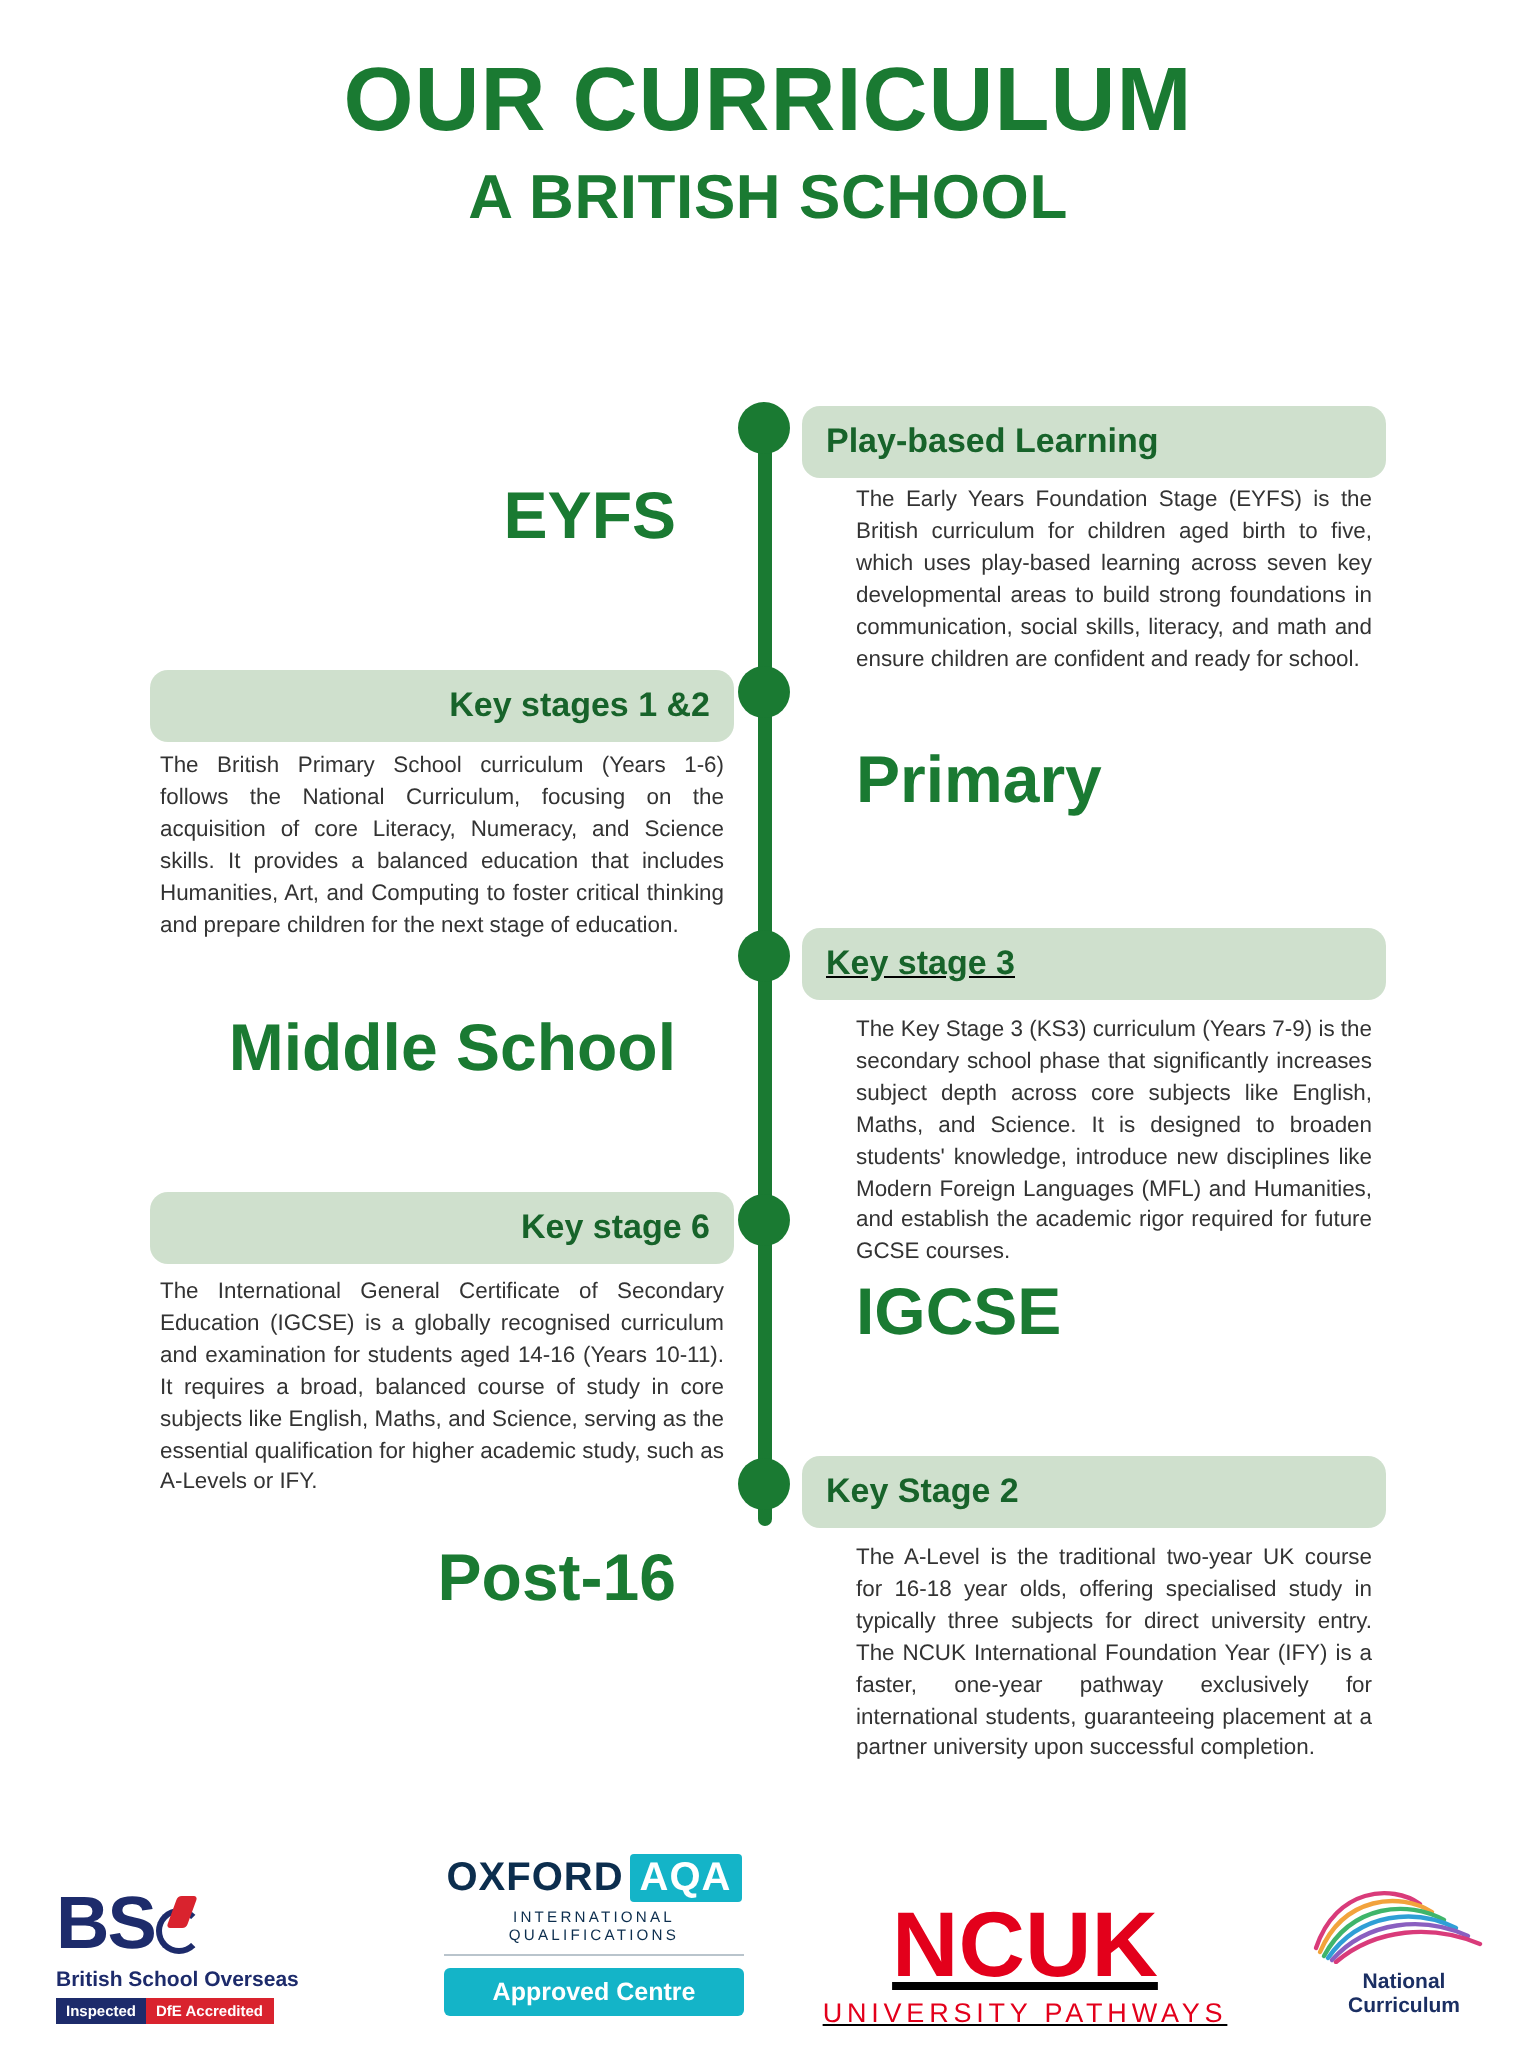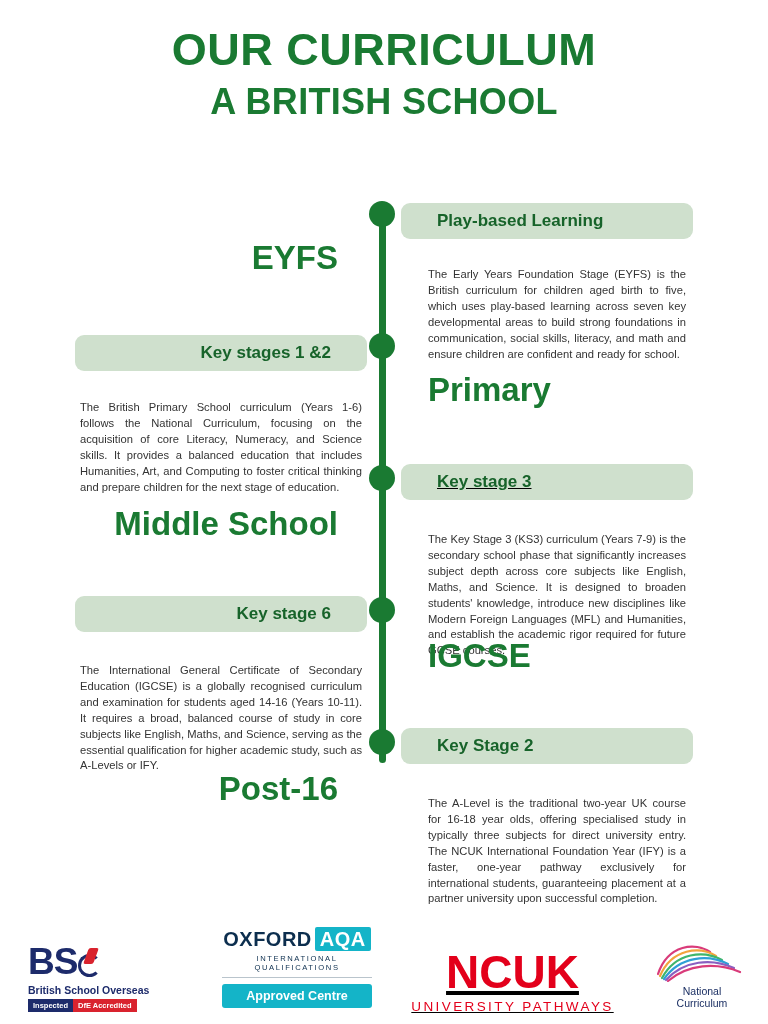--- a/index.html
+++ b/index.html
@@ -24,21 +24,21 @@
   }
   .title-main {
     font-size: 45px;
     font-weight: bold;
     color: #1a7a32;
     letter-spacing: 0.5px;
     line-height: 1.05;
     margin: 0;
   }
   .title-sub {
-    font-size: 36px;
+    font-size: 31px;
     font-weight: bold;
     color: #1a7a32;
     letter-spacing: 0.3px;
     margin: 8px 0 0 0;
   }
 
   
   .spine {
     position: absolute;
     left: 379px;
@@ -57,38 +57,37 @@
   }
 
   
   .pill {
     position: absolute;
     background: #cfe0cd;
     border-radius: 9px;
     height: 36px;
     display: flex;
     align-items: center;
-    padding: 0 36px;
+    padding: 0 12px;
   }
   .pill-label {
     font-size: 17px;
     font-weight: bold;
     color: #17632a;
     white-space: nowrap;
   }
   .pill.right { left: 401px; width: 292px; justify-content: flex-start; }
   .pill.left  { left: 75px;  width: 292px; justify-content: flex-end; }
 
   .body-text {
     position: absolute;
     font-size: 11.2px;
     line-height: 1.42;
     color: #333333;
     text-align: justify;
-    margin-top: 24px;
   }
   .body-text.right { left: 428px; width: 258px; }
   .body-text.left  { left: 80px;  width: 282px; }
 
   .big-label {
     position: absolute;
     font-size: 33px;
     font-weight: bold;
     color: #1a7a32;
     white-space: nowrap;
@@ -153,21 +152,21 @@
   
   .ncuk { left: 405px; bottom: 10px; width: 215px; text-align: center; text-decoration: underline; }
   .ncuk-main {
     font-size: 46px; font-weight: bold; color: #e3001b; letter-spacing: 0px; line-height: 1;
   }
   .ncuk-sub {
     font-size: 13.5px; color: #e3001b; letter-spacing: 2.4px; margin-top: 4px;
   }
 
   
-  .natcur { left: 650px; bottom: 14px; width: 104px; text-align: center; }
+  .natcur { left: 650px; bottom: 14px; width: 104px; text-align: center; font-weight: bold; }
   .natcur-art { height: 42px; }
   .natcur-text { font-size: 10.5px; color: #1b2f63; margin-top: 3px; line-height: 1.2; }
 </style>
 </head>
 <body>
 
 <div id="page">
 
   <div class="header">
     <div class="title-main">OUR CURRICULUM</div>

